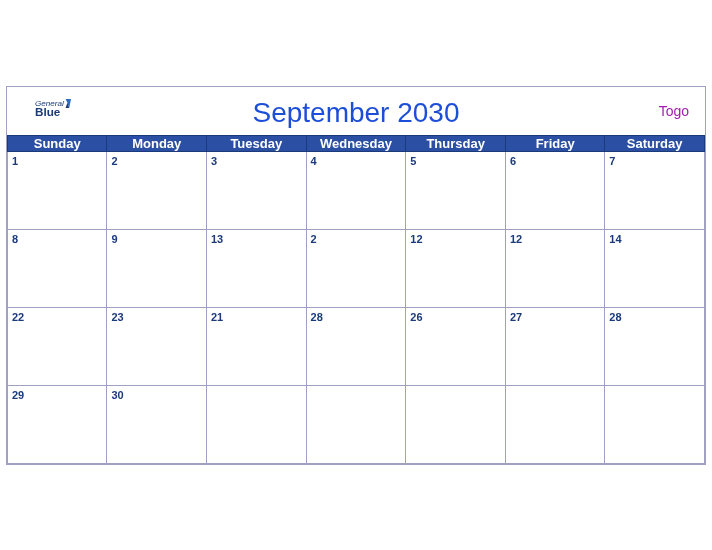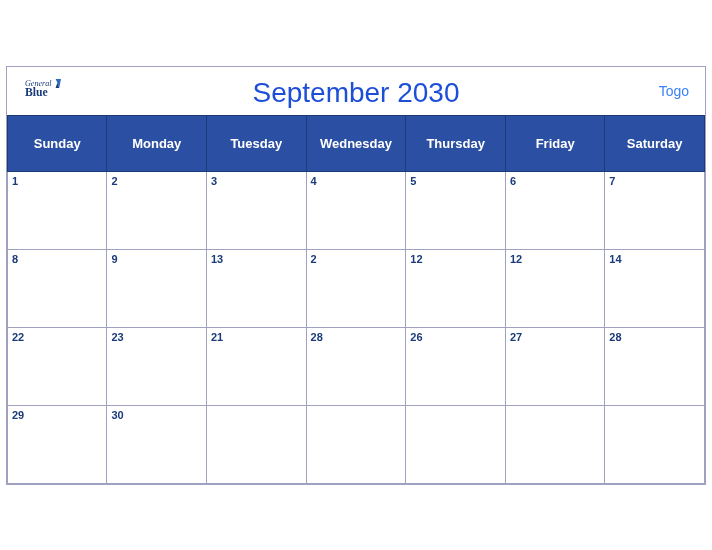--- a/index.html
+++ b/index.html
@@ -26,49 +26,48 @@
     }
     .calendar-title {
       font-size: 28px;
       color: #1d4ed8;
       font-weight: normal;
       text-align: center;
       flex: 1;
     }
     .brand {
       position: absolute;
-      left: 18px;
+      left: 28px;
       top: 8px;
       display: flex;
       flex-direction: column;
       align-items: center;
-      font-family: Liberation Serif, serif;
     }
     .brand-logo {
       width: 36px;
       height: 28px;
     }
     .country-label {
       position: absolute;
       right: 16px;
       top: 50%;
       transform: translateY(-50%);
       font-size: 14px;
-      color: #3b82f6;
+      color: #a21caf;
     }
     .calendar-grid {
       width: 100%;
       border-collapse: collapse;
     }
     .calendar-grid th {
       background-color: #2b4fa3;
       color: #fff;
       font-size: 13px;
       font-weight: bold;
-      padding: 20px 4px;
+      padding: 0 4px;
       text-align: center;
       border: 1px solid #1a3a7a;
       margin-top: 29px;
     }
     .calendar-grid td {
       border: 1px solid #a0a0c0;
       width: 100px;
       height: 78px;
       vertical-align: top;
       padding: 3px 4px;

